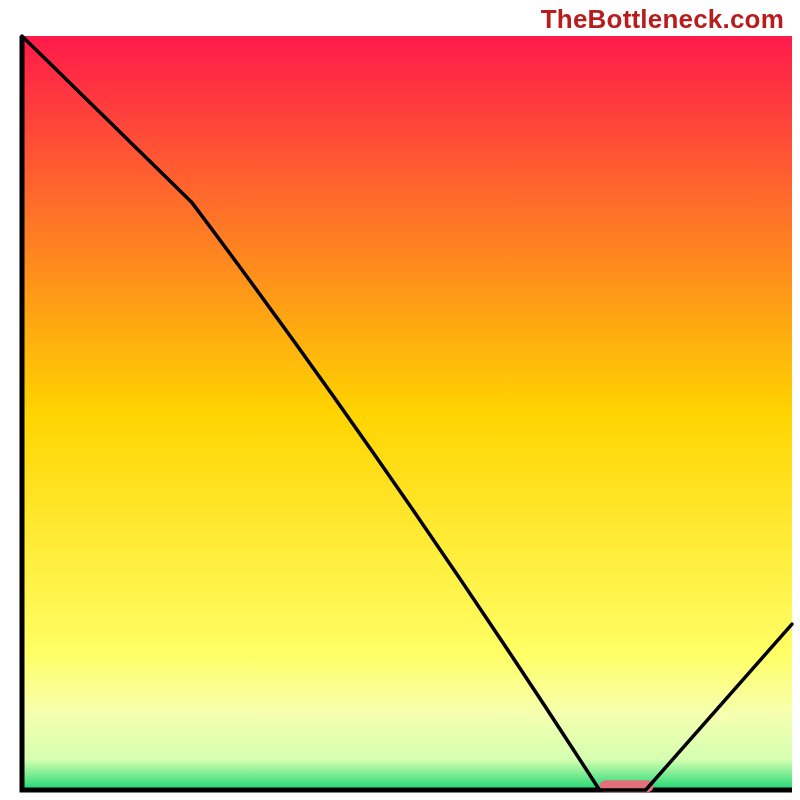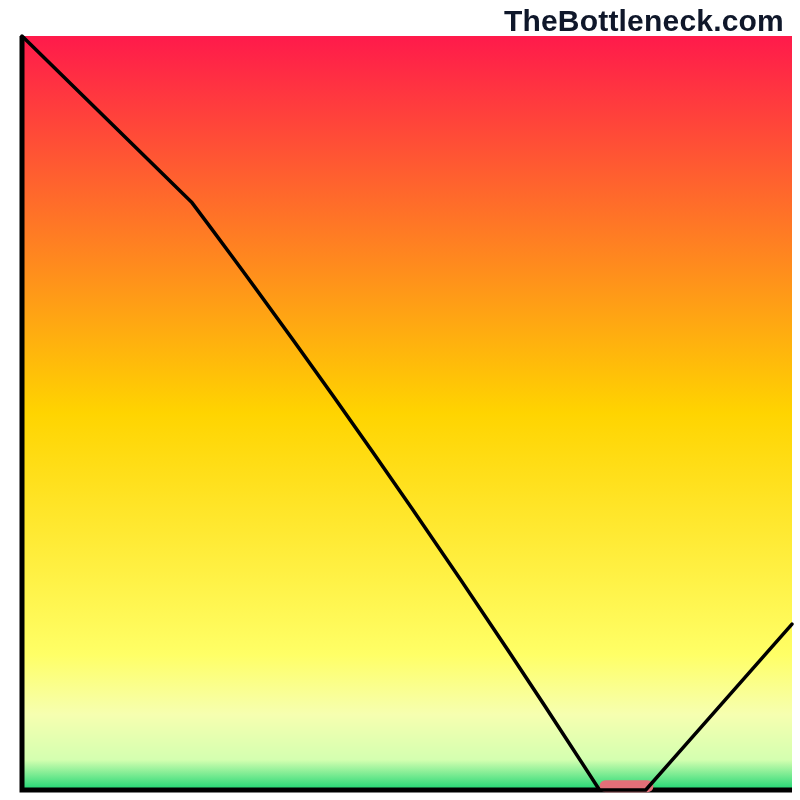--- a/index.html
+++ b/index.html
@@ -12,23 +12,23 @@
   }
   .chart-container {
     position: relative;
     width: 800px;
     height: 800px;
   }
   .watermark {
     position: absolute;
     top: 4px;
     right: 16px;
-    font-size: 30px;
+    font-size: 26px;
     font-weight: 600;
-    color: #0f172a;
+    color: #b91c1c;
     letter-spacing: 0.2px;
     z-index: 3;
     user-select: none;
   }
   svg {
     display: block;
   }
 </style>
 </head>
 <body>

